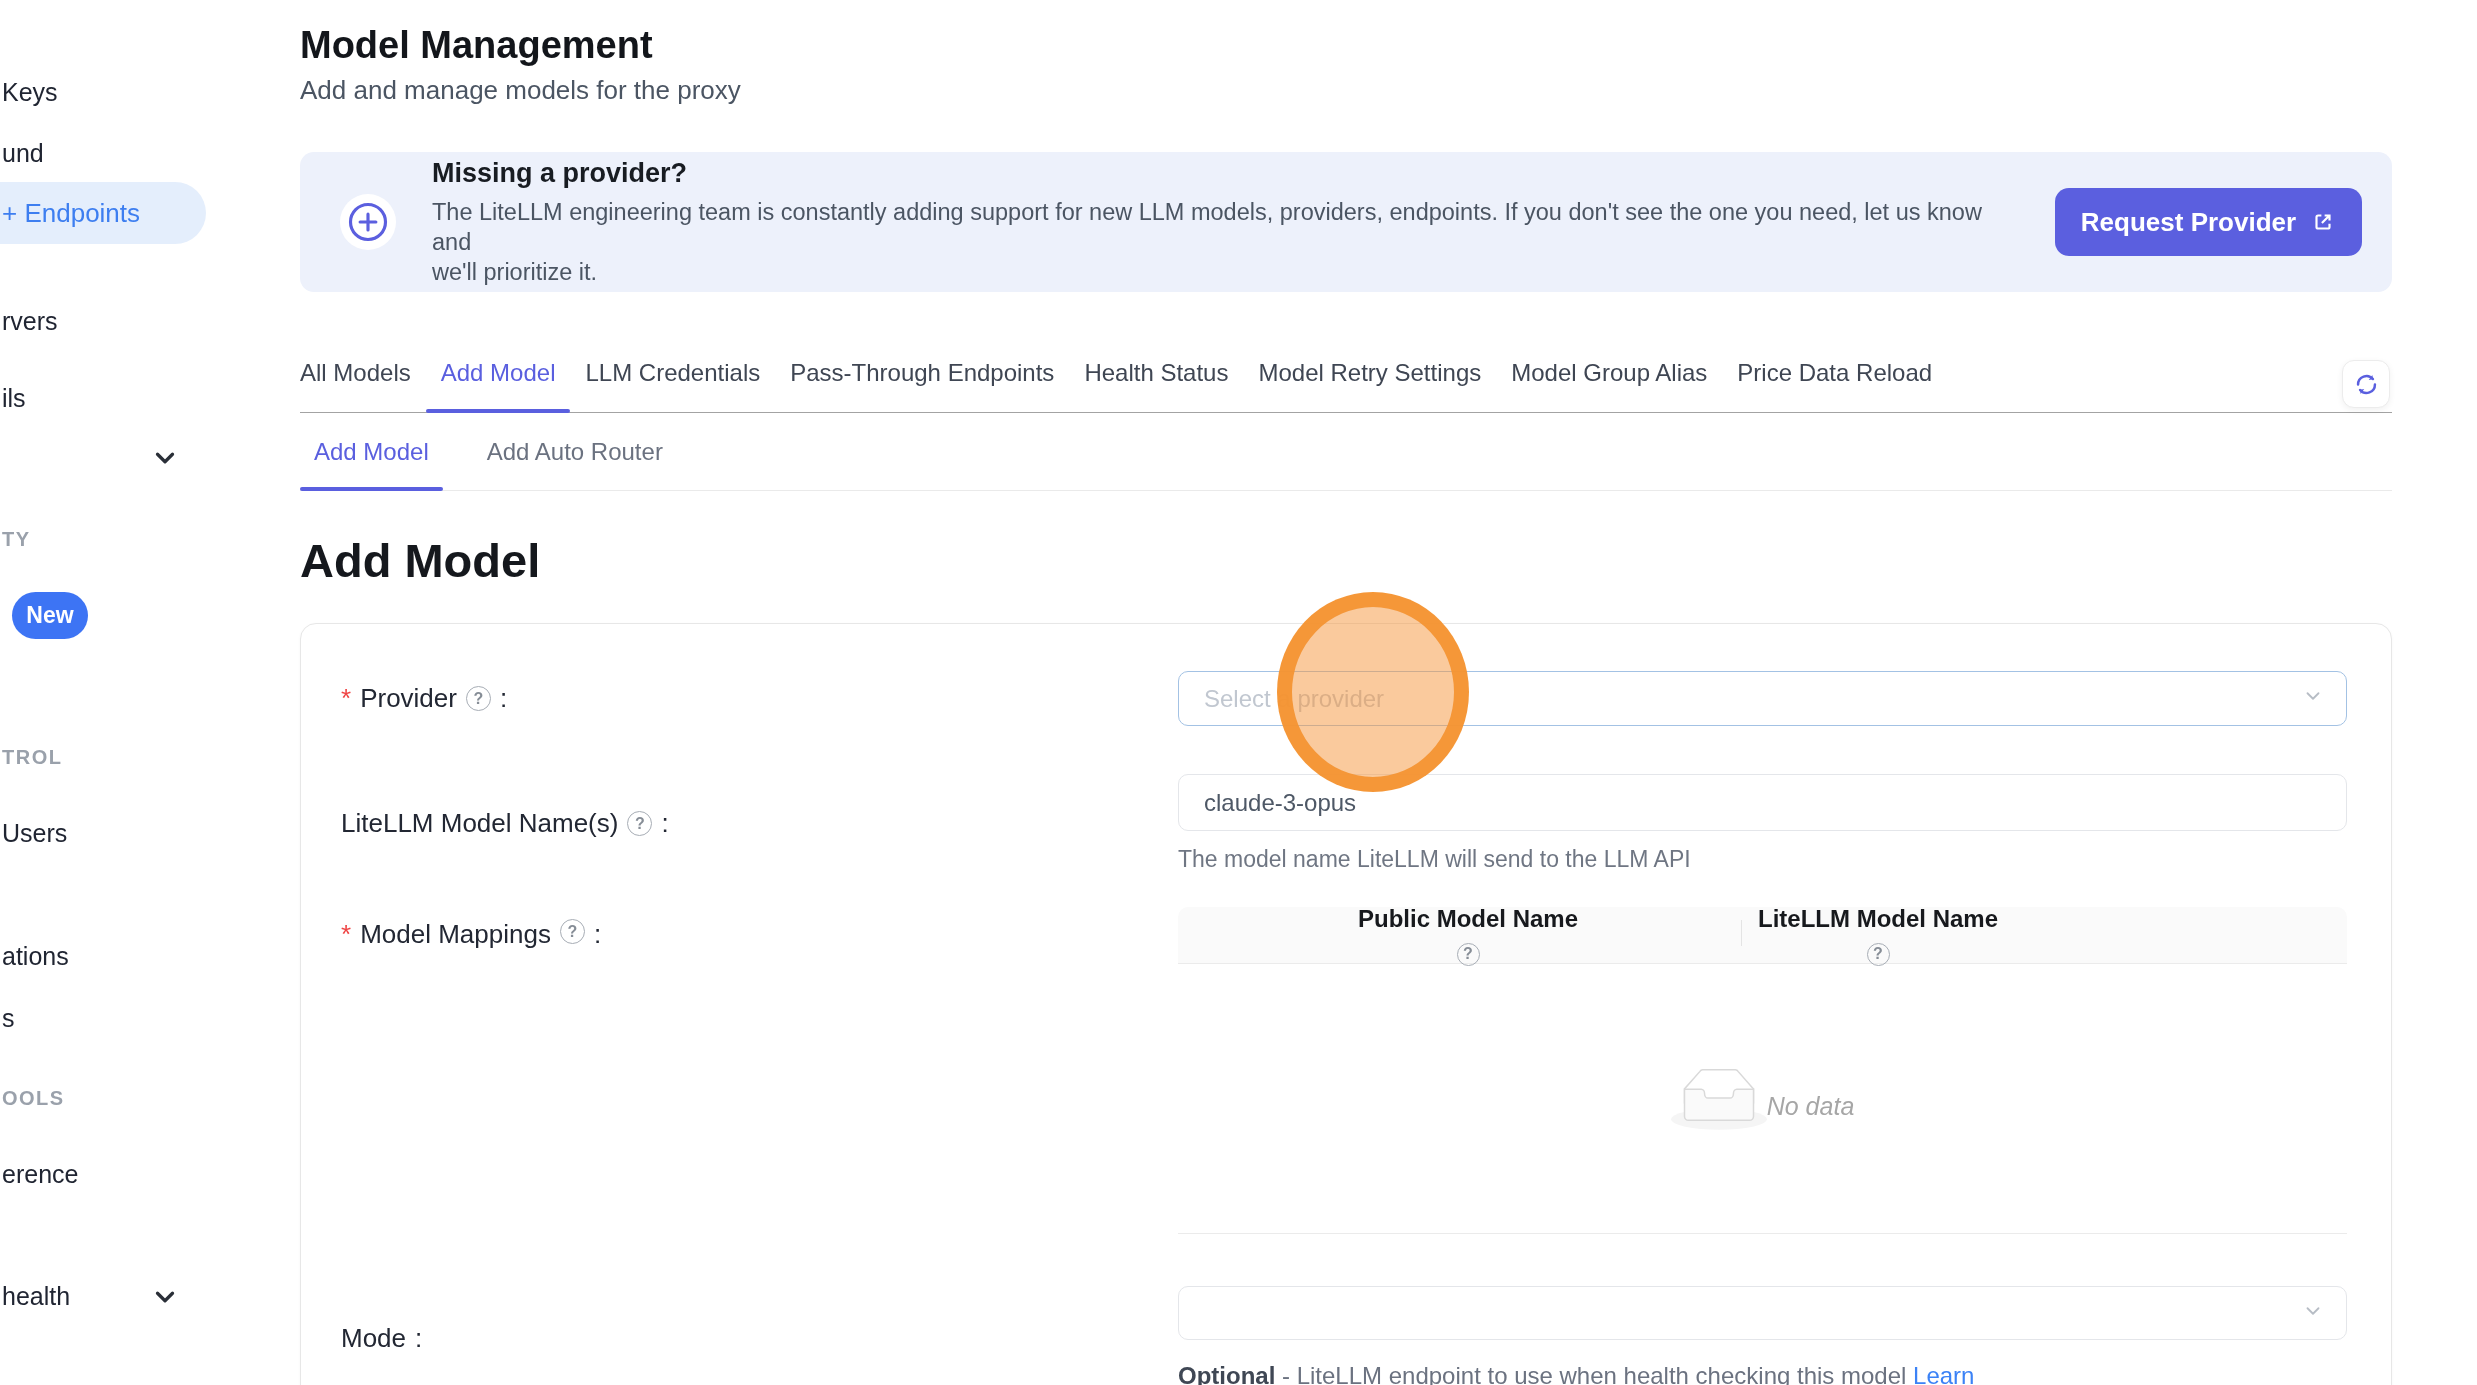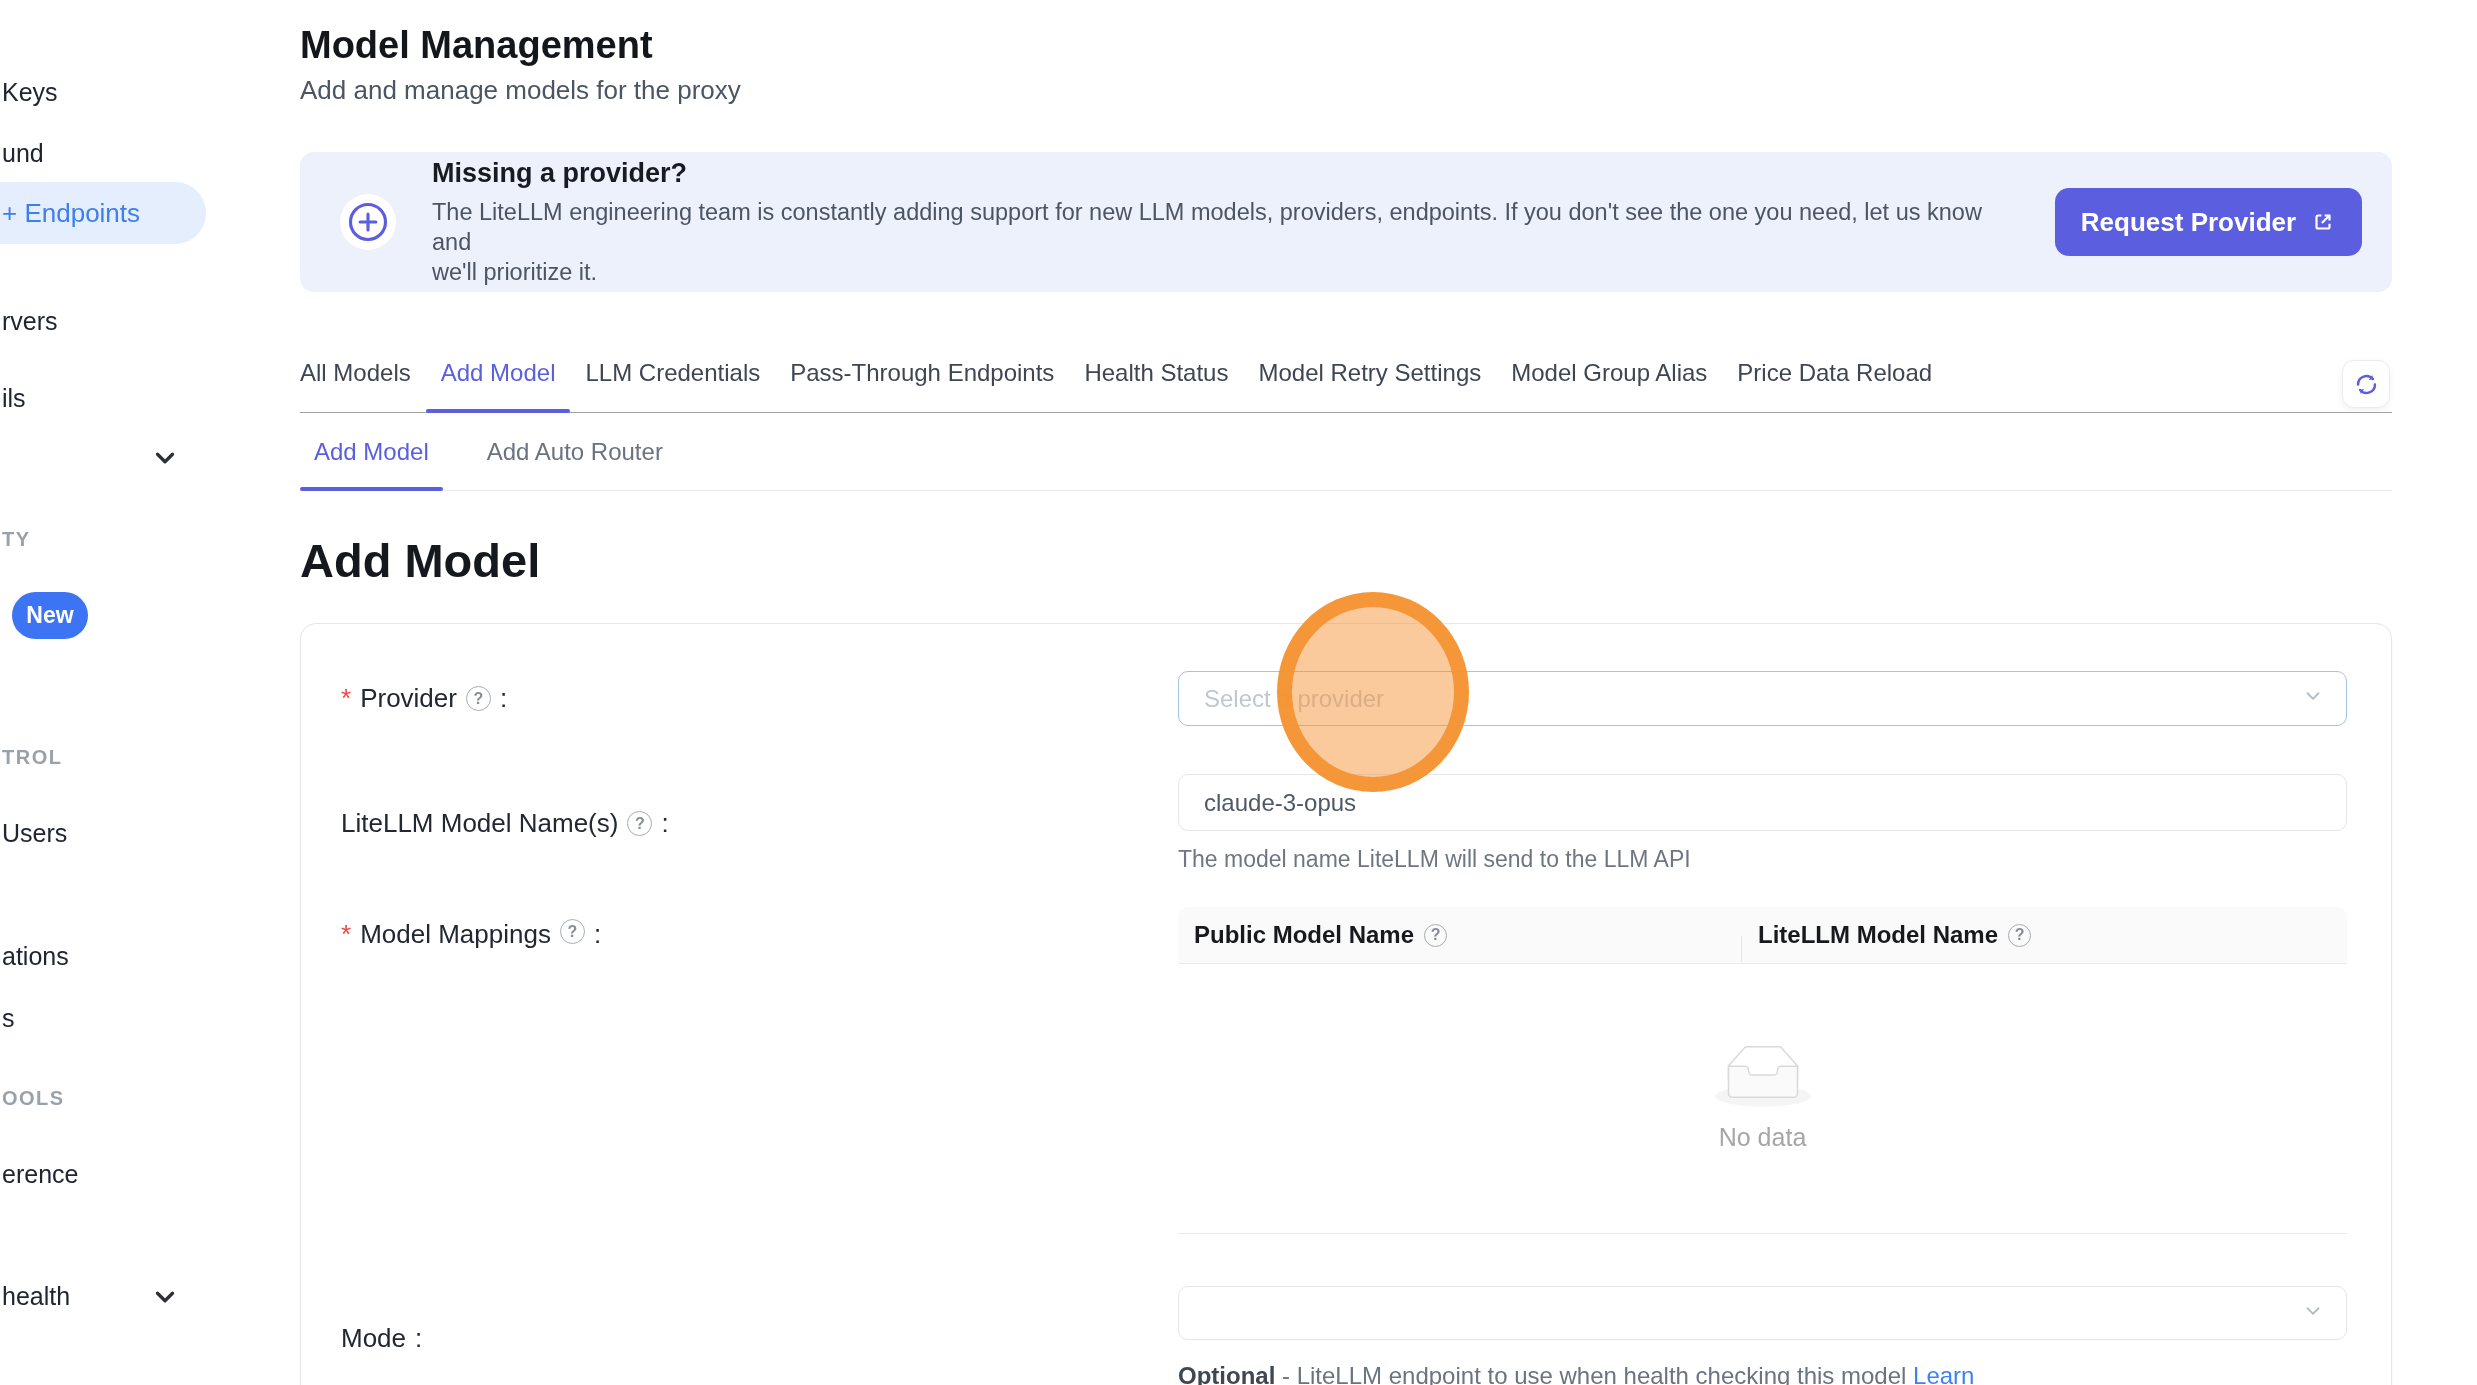--- a/index.html
+++ b/index.html
@@ -49,25 +49,25 @@
   .q-icon::after { content:"?"; font-size:16px; color:#868d96; font-weight:600; }
   .frow-ctrl { flex:1; min-width:0; }
   .select-box { height:55px; border:1px solid #a3c2e4; border-radius:10px; background:#fff; display:flex; align-items:flex-start; padding:13px 22px 0 25px; cursor:pointer; }
   .select-box.plain { border-color:#e4e6ea; height:54px; }
   .select-placeholder { font-size:24px; color:#c1c7d0; flex:1; }
   .text-input { height:57px; border:1px solid #e4e6ea; border-radius:10px; display:flex; align-items:center; padding:0 25px; font-size:24px; color:#4e5866; background:#fff; }
   .helper { margin-top:15px; font-size:23px; color:#6f7683; }
   
   .map-table { width:100%; }
   .map-head { height:57px; background:#fafafa; border-bottom:1px solid #ebebeb; border-radius:10px 10px 0 0; display:flex; align-items:center; }
-  .map-th { display:flex; align-items:center; gap:10px; font-size:24px; font-weight:700; color:#17191d; padding-left:16px; }
+  .map-th { display:flex; align-items:center; gap:10px; font-size:24px; font-weight:700; color:#17191d; padding-left:16px;flex-direction:column; }
   .map-th:first-child { width:564px; flex:none; position:relative; }
   .map-th:first-child::after { content:""; position:absolute; right:0; top:15px; height:26px; width:1px; background:#e4e4e4; }
   .map-th .q-icon { width:23px; height:23px; }
-  .map-body { height:270px; border-bottom:1px solid #ebebeb; display:flex; flex-direction:column; align-items:center; justify-content:center; }
+  .map-body { height:270px; border-bottom:1px solid #ebebeb; display:flex; flex-direction:row; align-items:center; justify-content:center;font-style:italic; }
   .no-data-text { margin-top:16px; font-size:25px; color:#a6a6a6; }
   .mt-row2 { margin-top:48px; }
   .mt-row3 { margin-top:34px; }
   .mt-row4 { margin-top:52px; }
   .optional-line { margin-top:22px; font-size:24px; color:#6b7280; }
   .optional-bold { font-weight:700; color:#3f4754; }
   .learn-link { color:#3b82f6; cursor:pointer; }
   
   .click-indicator { position:absolute; left:1277px; top:592px; width:192px; height:200px; border-radius:50%;
     border:15px solid rgba(244,146,48,.92); background:rgba(245,150,60,.5); pointer-events:none; }

